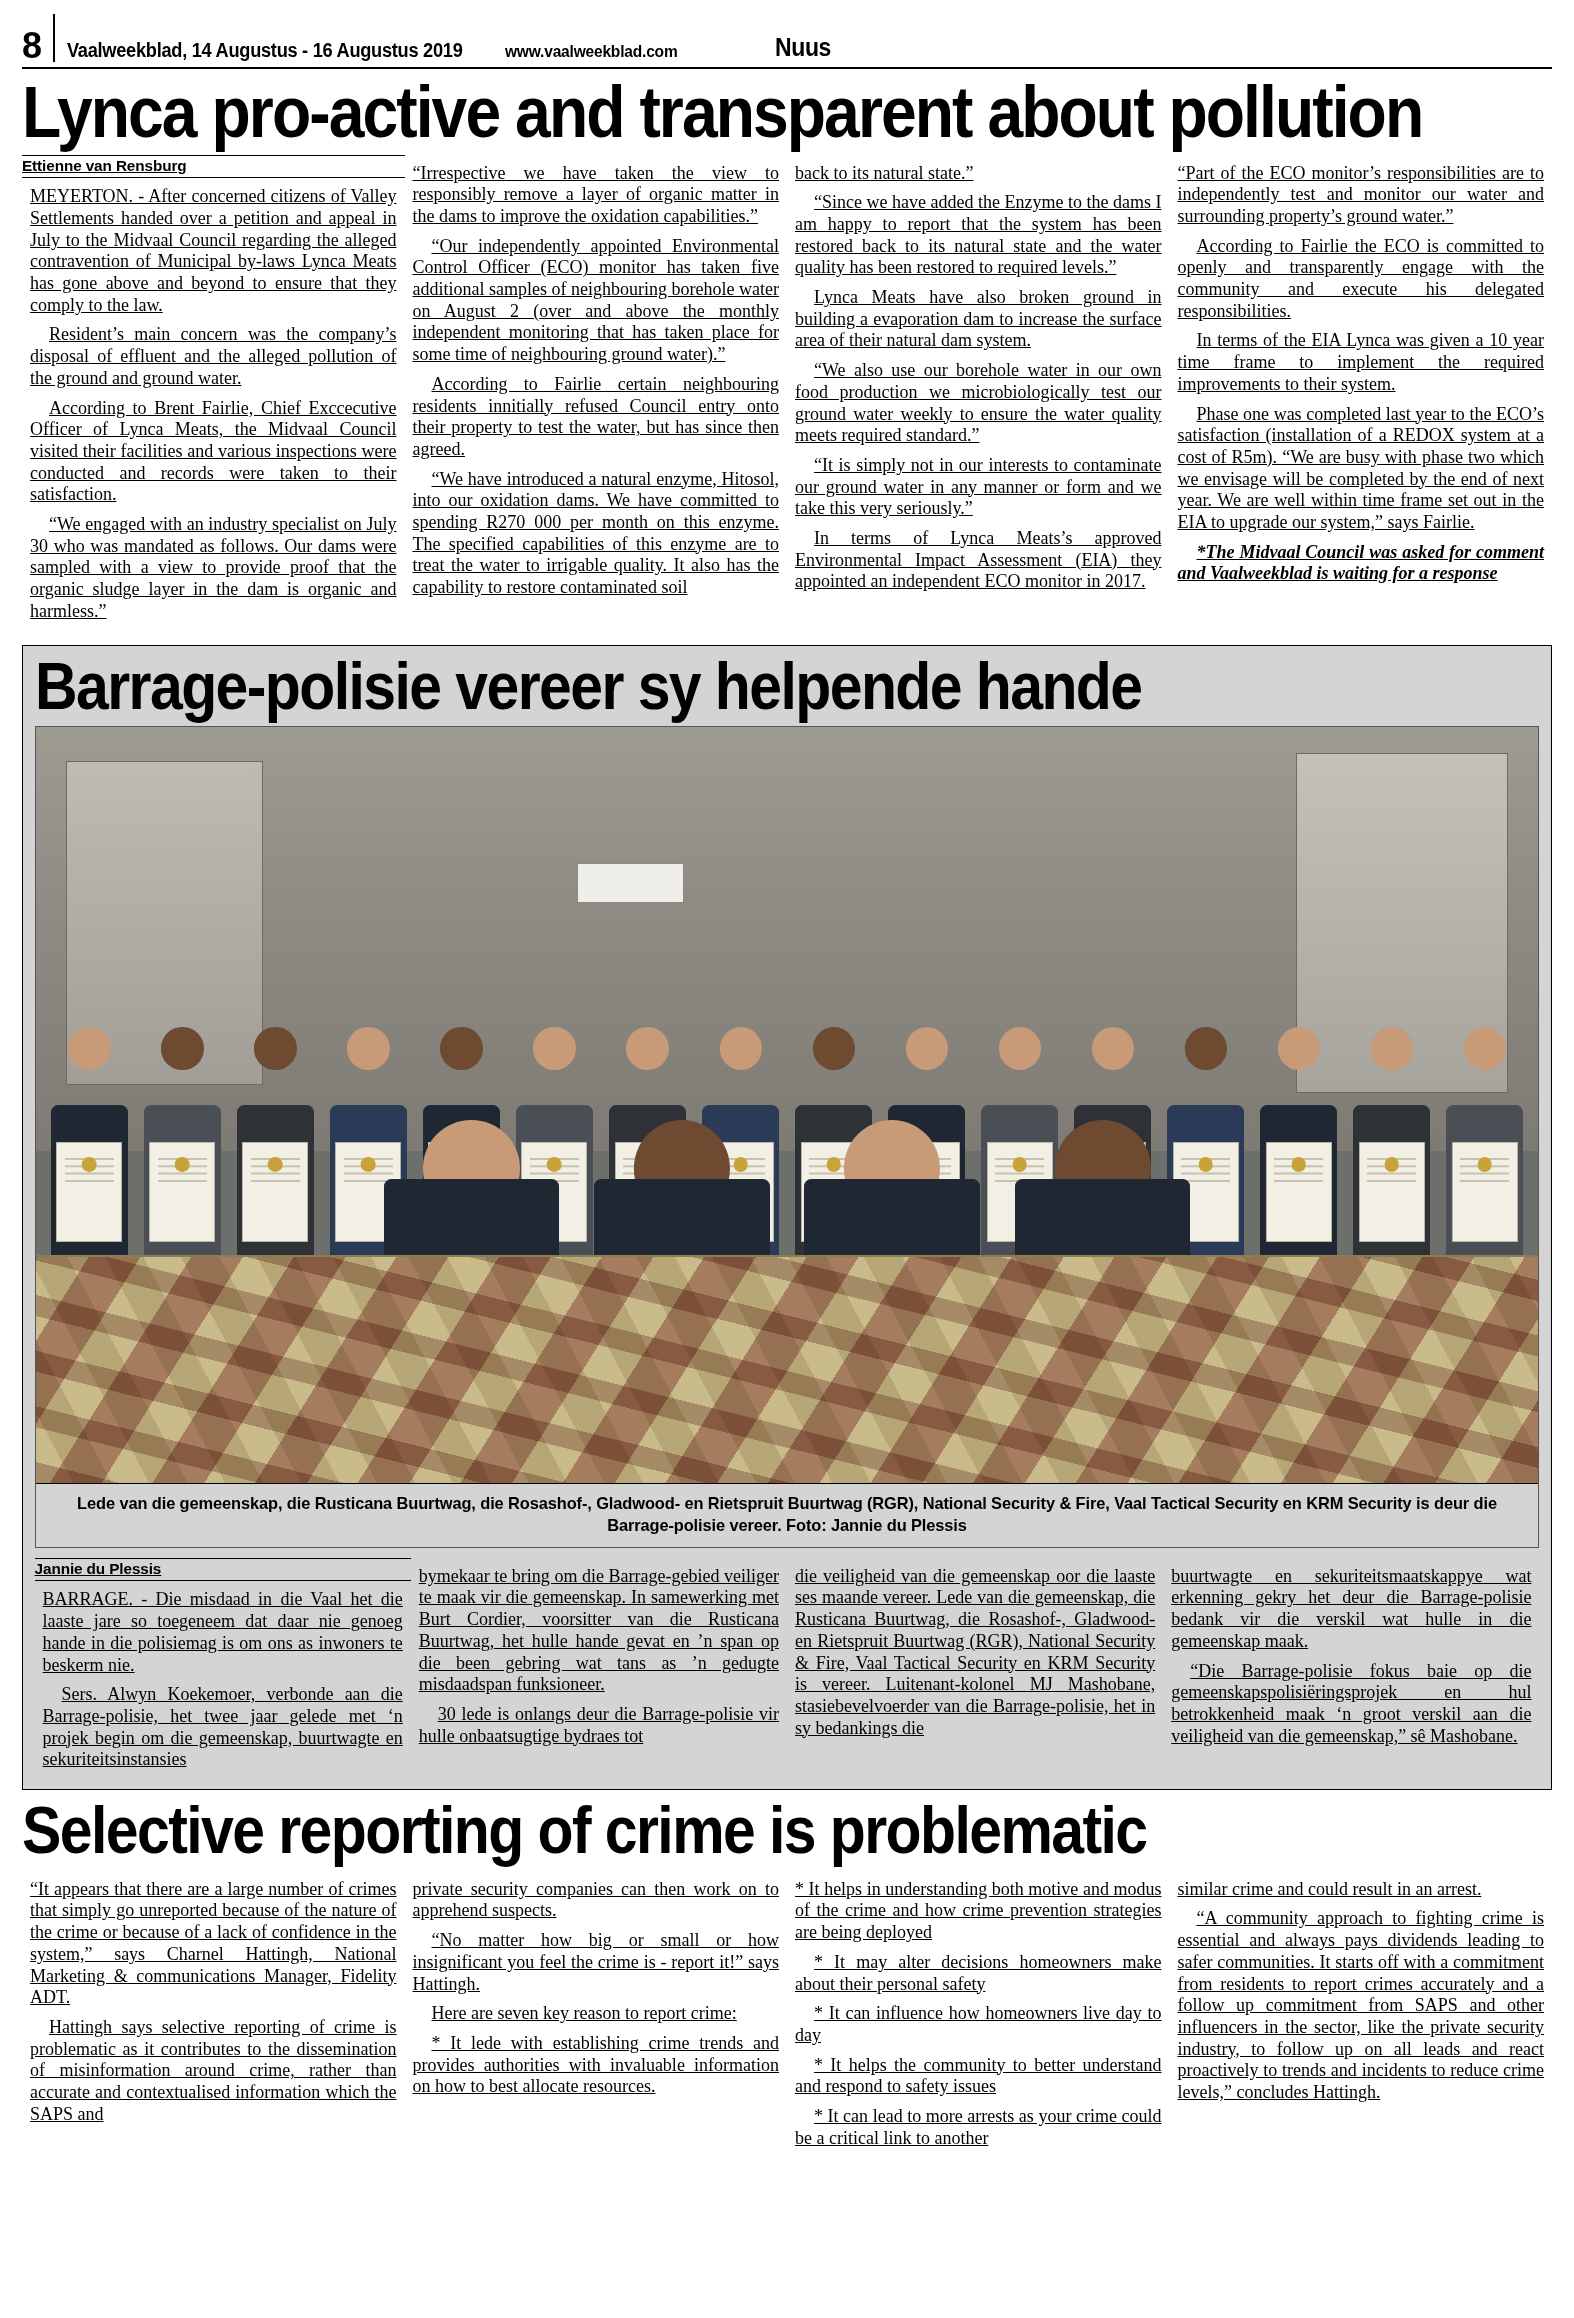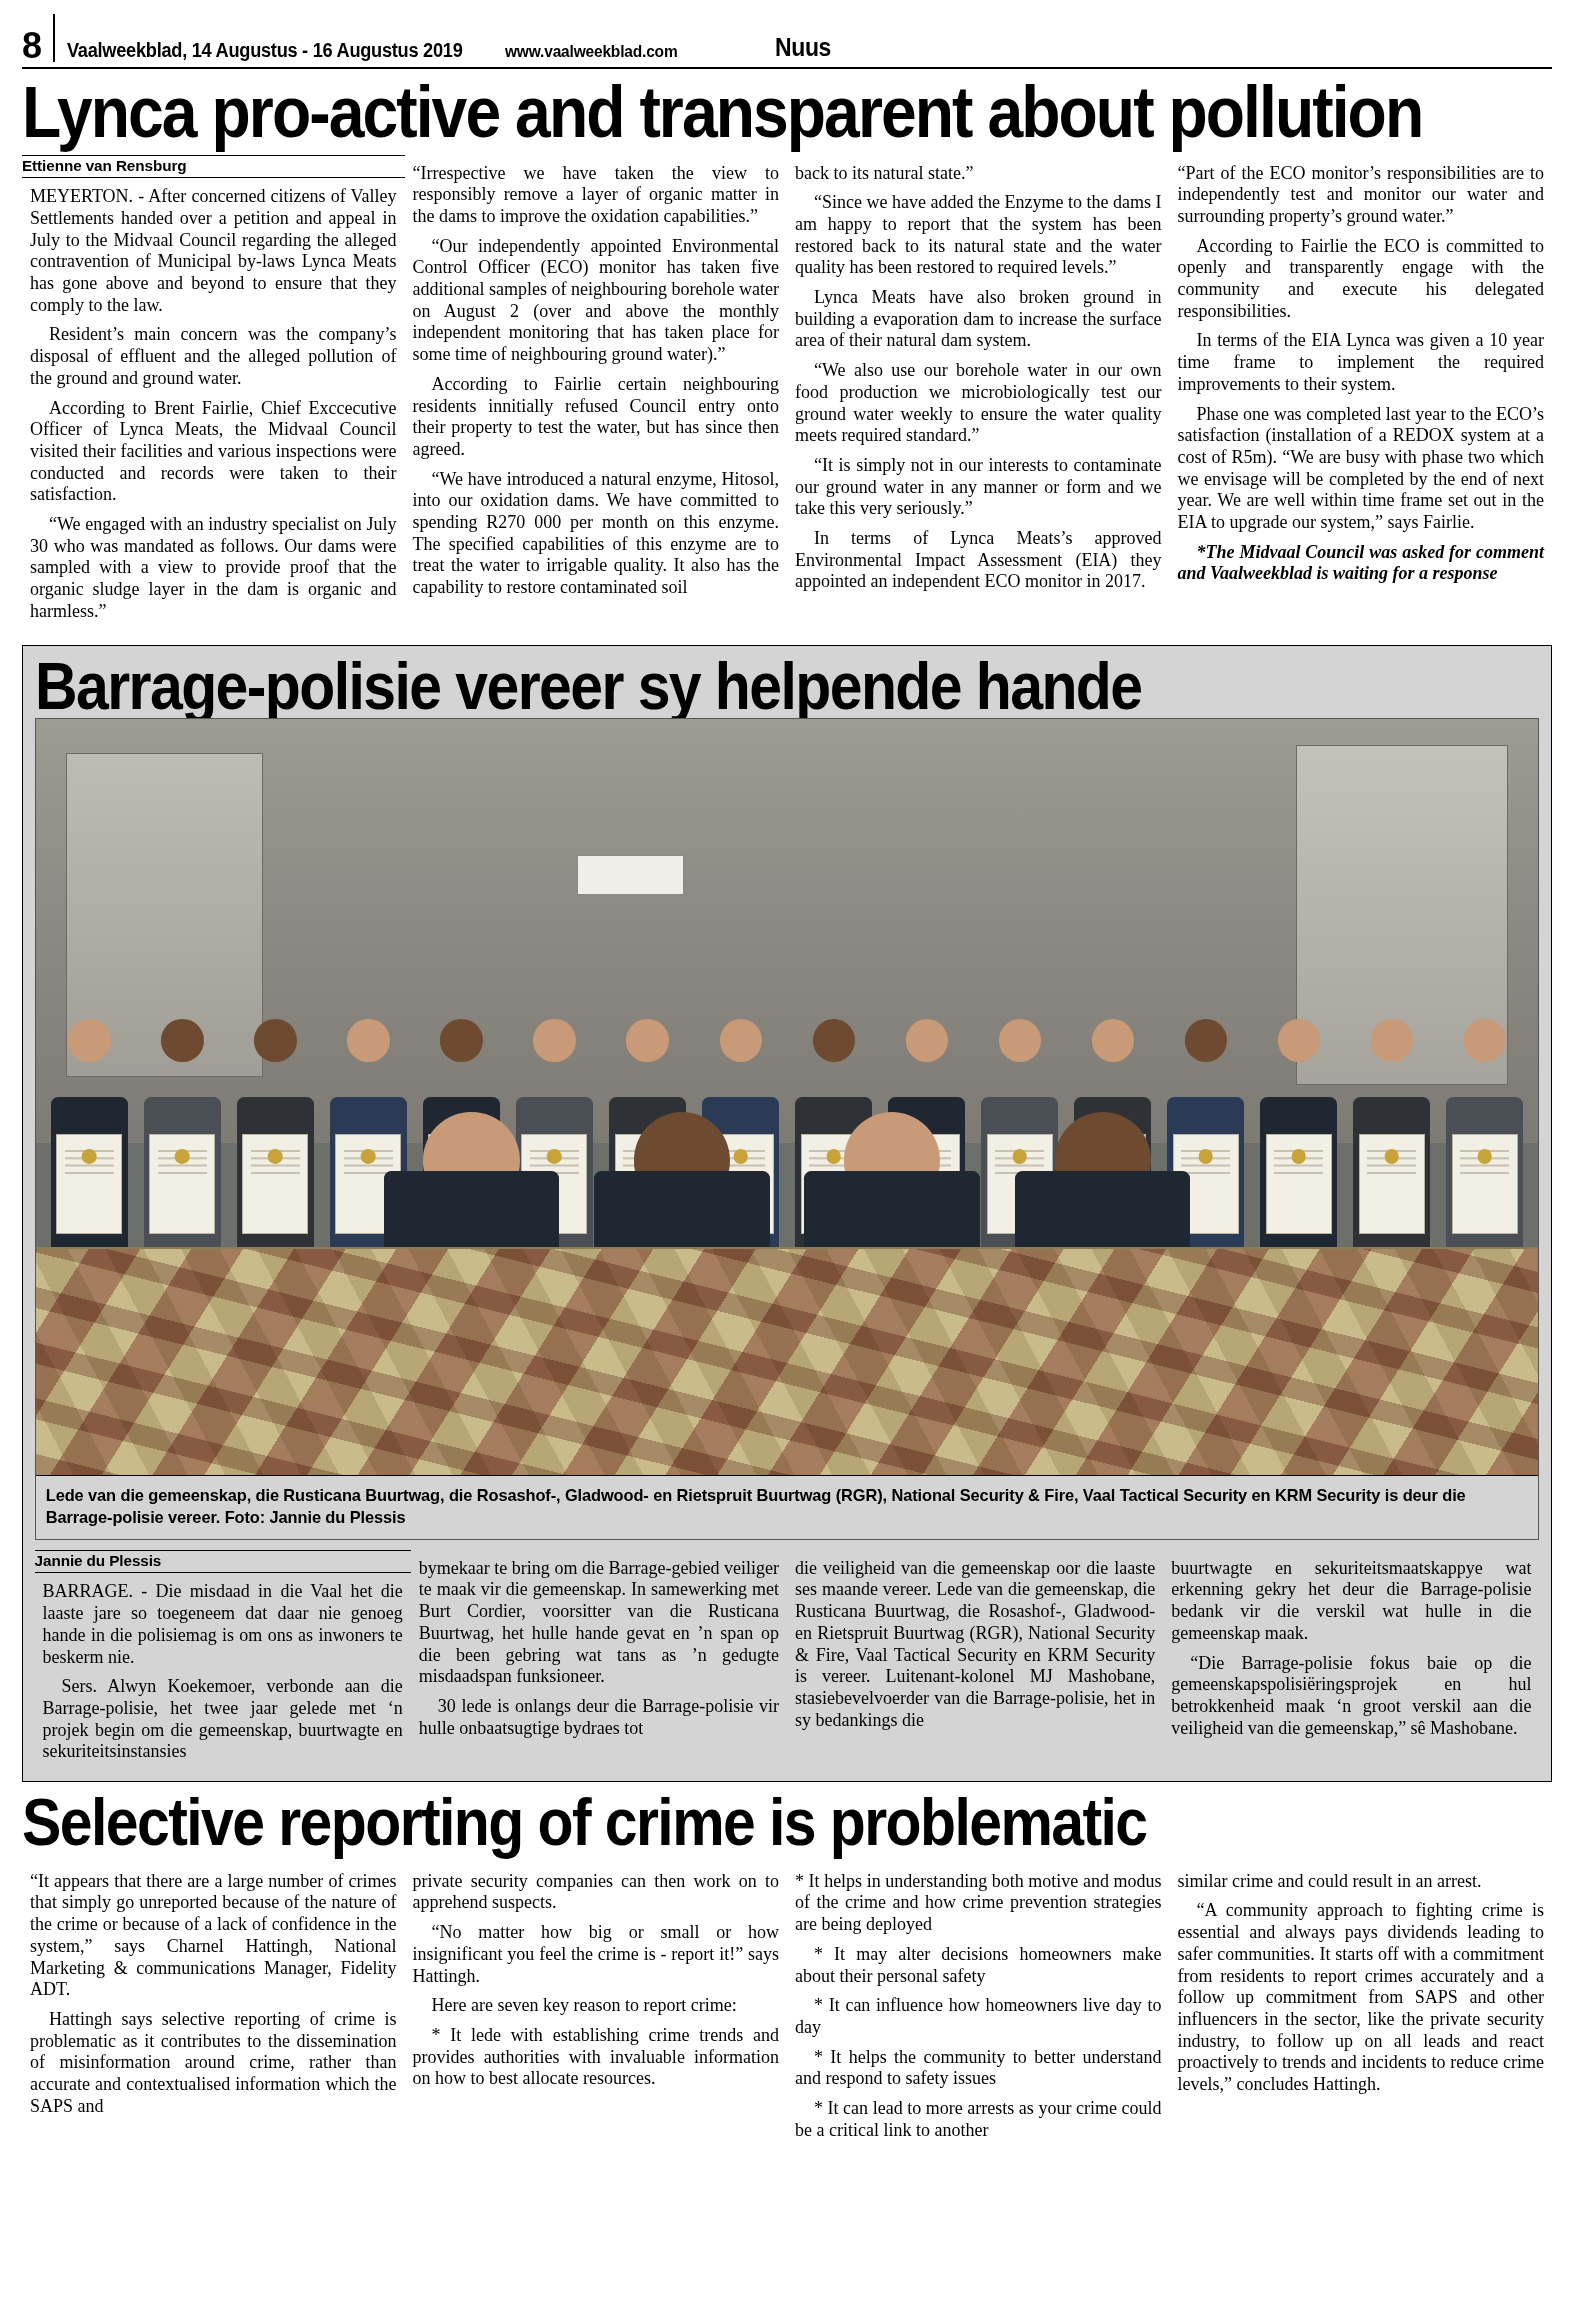--- a/index.html
+++ b/index.html
@@ -45,21 +45,21 @@
     line-height:.90;
     letter-spacing:-2.2px;
     margin:10.2px 0 0 0;
     transform:scaleX(.88);
     transform-origin:left top;
     width:113%;
   }
   h1.headline.small{font-size:67px;letter-spacing:-1.8px;}
 
   
-  .cols{display:flex;margin-top:10.2px;}
+  .cols{display:flex;margin-top:10.2px;text-decoration:underline;}
   .col{flex:1;min-width:0;}
   .col p{
     margin:8px;
     font-size:18px;
     line-height:1.205;
     text-align:justify;
     text-justify:inter-word;
     hyphens:none;
   }
   .col p + p{text-indent:19px;}
@@ -79,21 +79,21 @@
   .feature{
     background:#d4d4d4;
     border:1.5px solid #000;
     margin-top:14.5px;
     padding:8.7px 11.6px 10.2px 11.6px;
     box-sizing:border-box;
   }
   .feature h1.headline{margin-top:1.5px;}
 
   
-  .photo-wrap{margin-top:2px;position:relative;border:0.7px solid #555;overflow:hidden;}
+  .photo-wrap{margin-top:10px;position:relative;border:0.7px solid #555;overflow:hidden;text-align:center;}
   .photo{
     position:relative;width:100%;height:756px;overflow:hidden;
     background:#6c6f6a;
   }
   .wall{
     position:absolute;left:0;top:0;right:0;height:56%;
     background:
       linear-gradient(180deg,#9d9b92 0%,#8e8c84 40%,#7d7b74 100%);
   }
   .wall:before{

